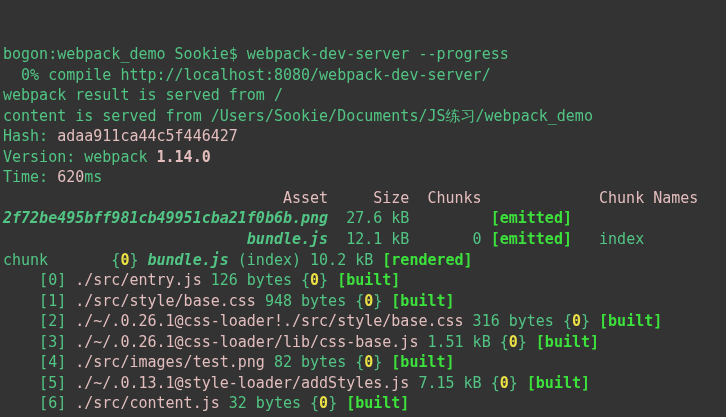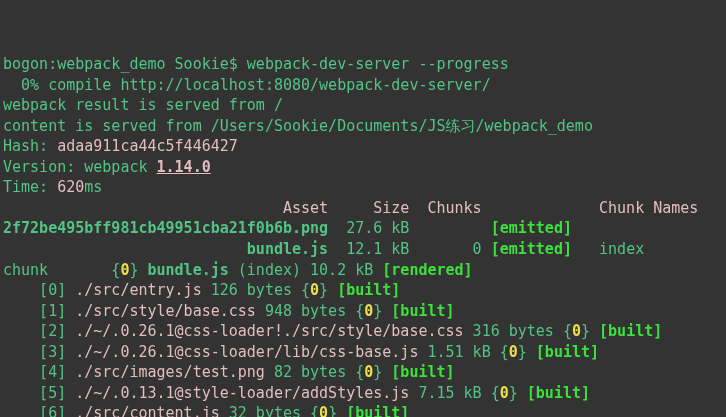--- a/index.html
+++ b/index.html
@@ -14,29 +14,29 @@
   }
   .terminal {
     width: 726px;
     height: 417px;
     box-sizing: border-box;
     background: var(--bg, #333333);
     font-family: "DejaVu Sans Mono", "Liberation Mono", monospace;
     font-size: 15px;
     line-height: 20.55px;
     white-space: pre;
-    padding: 13px 0 0 3px;
+    padding: 3px 0 0 3px;
     overflow: hidden;
   }
   .line { height: 20.55px; }
   .seg-g  { color: var(--green); }
-  .seg-gb { color: var(--green); font-weight: bold; }
+  .seg-gb { color: var(--green); font-weight: bold; font-style: italic; }
   .seg-br { color: var(--bright); font-weight: bold; }
   .seg-y  { color: var(--yellow); font-weight: bold; }
   .seg-p  { color: var(--pink); font-weight: normal; }
-  .seg-pu { color: var(--pink); font-weight: bold; text-decoration: underline; }
+  .seg-pu { color: var(--pink); font-weight: bold; }
 </style>
 </head>
 <body>
 
 <div class="terminal">
   <div id="terminal-output"><div class="line"><span class="seg-g">bogon:webpack_demo Sookie$ webpack-dev-server --progress</span></div><div class="line"><span class="seg-g">  0% compile http://localhost:8080/webpack-dev-server/</span></div><div class="line"><span class="seg-g">webpack result is served from /</span></div><div class="line"><span class="seg-g">content is served from /Users/Sookie/Documents/JS练习/webpack_demo</span></div><div class="line"><span class="seg-g">Hash: </span><span class="seg-p">adaa911ca44c5f446427</span></div><div class="line"><span class="seg-g">Version: webpack </span><span class="seg-pu">1.14.0</span></div><div class="line"><span class="seg-g">Time: </span><span class="seg-p">620</span><span class="seg-g">ms</span></div><div class="line"><span class="seg-p">                               Asset     Size  Chunks             Chunk Names</span></div><div class="line"><span class="seg-gb">2f72be495bff981cb49951cba21f0b6b.png</span><span class="seg-g">  27.6 kB         </span><span class="seg-br">[emitted]</span></div><div class="line"><span class="seg-g">                           </span><span class="seg-gb">bundle.js</span><span class="seg-g">  12.1 kB       0 </span><span class="seg-br">[emitted]</span><span class="seg-g">   index</span></div><div class="line"><span class="seg-g">chunk       {</span><span class="seg-y">0</span><span class="seg-g">} </span><span class="seg-gb">bundle.js</span><span class="seg-g"> (index) 10.2 kB </span><span class="seg-br">[rendered]</span></div><div class="line"><span class="seg-g">    [0] </span><span class="seg-p">./src/entry.js</span><span class="seg-g"> 126 bytes {</span><span class="seg-y">0</span><span class="seg-g">} </span><span class="seg-br">[built]</span></div><div class="line"><span class="seg-g">    [1] </span><span class="seg-p">./src/style/base.css</span><span class="seg-g"> 948 bytes {</span><span class="seg-y">0</span><span class="seg-g">} </span><span class="seg-br">[built]</span></div><div class="line"><span class="seg-g">    [2] </span><span class="seg-p">./~/.0.26.1@css-loader!./src/style/base.css</span><span class="seg-g"> 316 bytes {</span><span class="seg-y">0</span><span class="seg-g">} </span><span class="seg-br">[built]</span></div><div class="line"><span class="seg-g">    [3] </span><span class="seg-p">./~/.0.26.1@css-loader/lib/css-base.js</span><span class="seg-g"> 1.51 kB {</span><span class="seg-y">0</span><span class="seg-g">} </span><span class="seg-br">[built]</span></div><div class="line"><span class="seg-g">    [4] </span><span class="seg-p">./src/images/test.png</span><span class="seg-g"> 82 bytes {</span><span class="seg-y">0</span><span class="seg-g">} </span><span class="seg-br">[built]</span></div><div class="line"><span class="seg-g">    [5] </span><span class="seg-p">./~/.0.13.1@style-loader/addStyles.js</span><span class="seg-g"> 7.15 kB {</span><span class="seg-y">0</span><span class="seg-g">} </span><span class="seg-br">[built]</span></div><div class="line"><span class="seg-g">    [6] </span><span class="seg-p">./src/content.js</span><span class="seg-g"> 32 bytes {</span><span class="seg-y">0</span><span class="seg-g">} </span><span class="seg-br">[built]</span></div><div class="line"><span class="seg-g">webpack: bundle is now VALID.</span></div></div>
 </div>
 
 </body></html>

